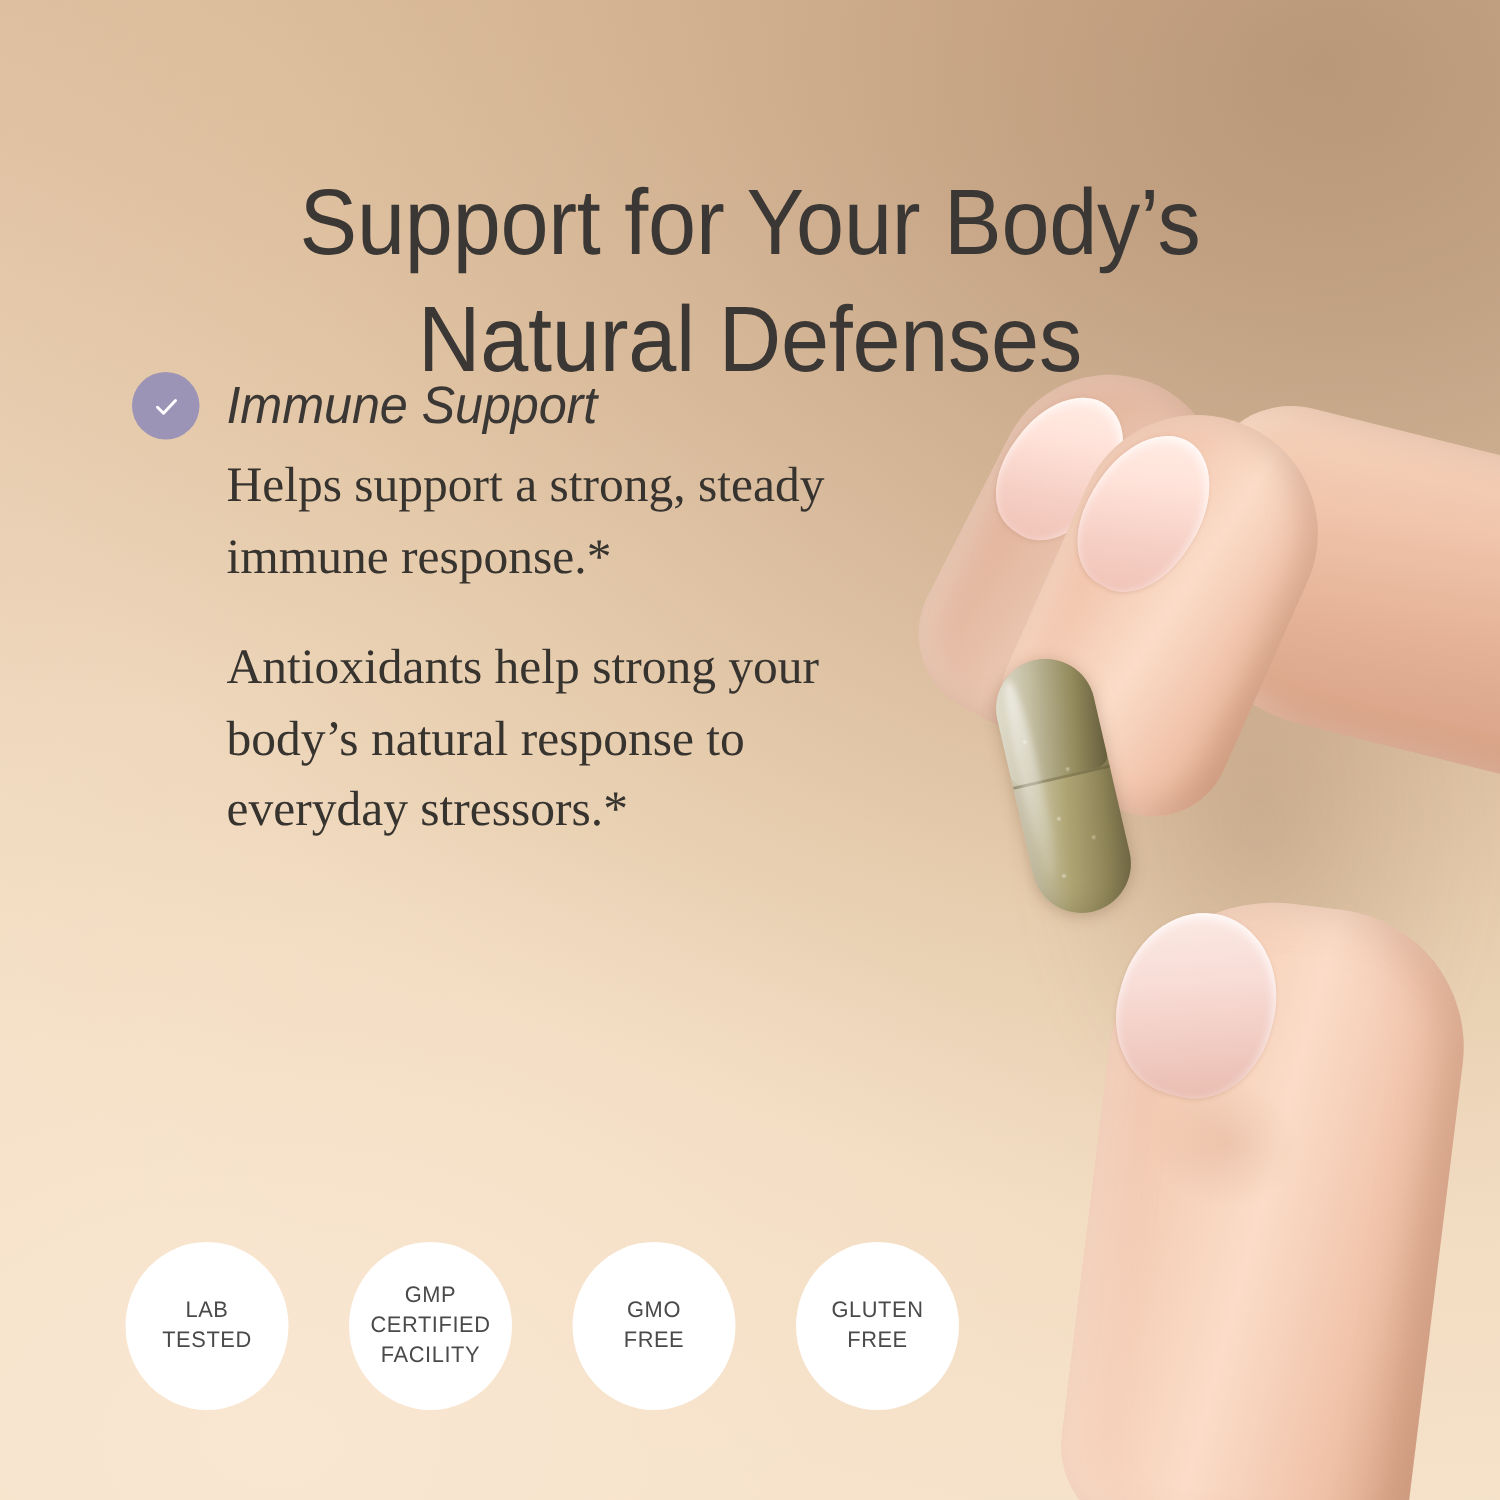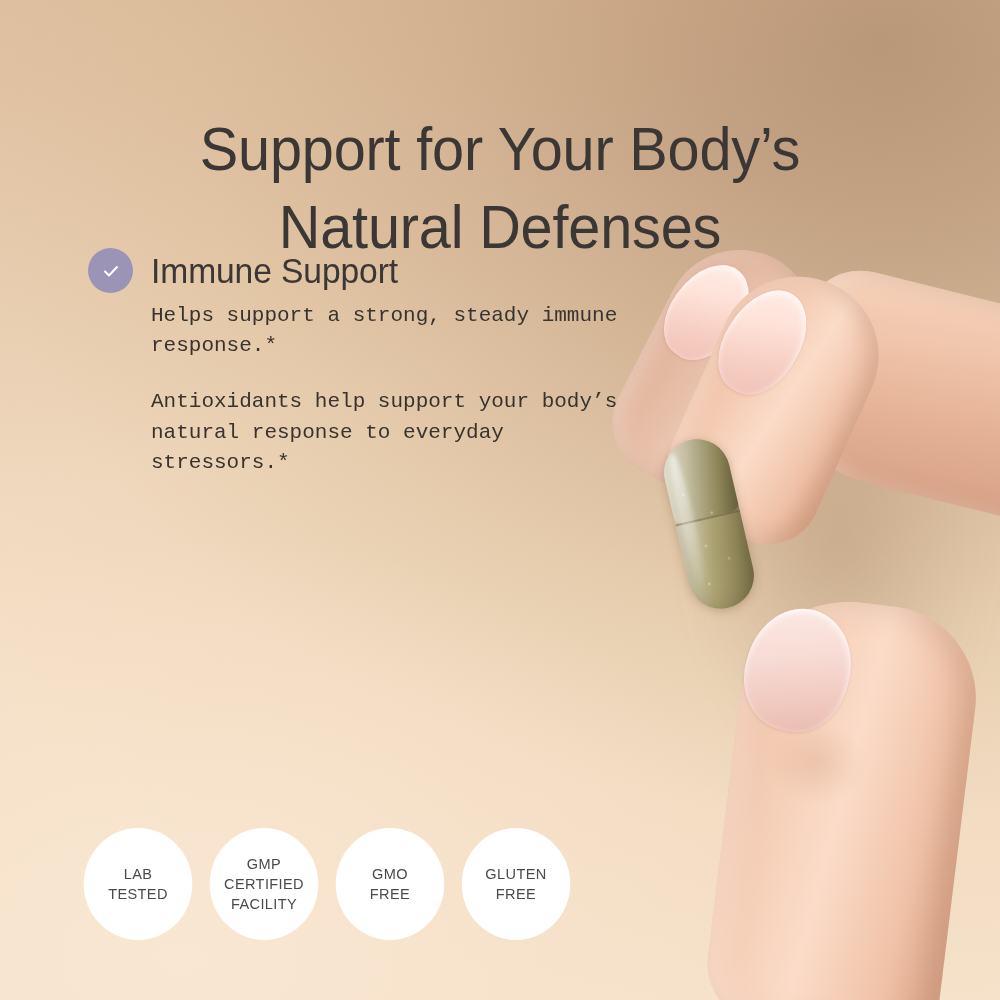--- a/index.html
+++ b/index.html
@@ -215,20 +215,21 @@
     left: 88px;
     top: 248px;
     width: 560px;
   }
   .benefit { position: relative; margin-bottom: 26px; }
   .benefit-head {
     display: flex;
     align-items: center;
     gap: 18px;
     margin-bottom: 8px;
+    font-style: italic;
   }
   .check-circle {
     flex: 0 0 auto;
     width: 45px;
     height: 45px;
     border-radius: 50%;
     background: #9c94b7;
     display: flex;
     align-items: center;
     justify-content: center;
@@ -239,33 +240,33 @@
     font-size: 35px;
     font-weight: 400;
     letter-spacing: -0.1px;
     transform: scaleX(0.96);
     transform-origin: left center;
     white-space: nowrap;
   }
   .benefit-desc {
     margin-left: 63px;
     color: #37332f;
-    font-family: Liberation Mono, monospace;
-    font-size: 21px;
+    font-family: Liberation Serif, serif;
+    font-size: 33px;
     line-height: 1.44;
     max-width: 470px;
   }
 
   
   .badges {
     position: absolute;
     left: 82px;
     top: 828px;
     display: flex;
-    gap: 14px;
+    gap: 37px;
   }
   .badge {
     width: 112px;
     height: 112px;
     border-radius: 50%;
     background: #ffffff;
     display: flex;
     flex-direction: column;
     align-items: center;
     justify-content: center;
@@ -325,21 +326,21 @@
           <svg width="22" height="22" viewBox="0 0 22 22" aria-hidden="true">
             <polyline points="5,11.5 9,15.5 17,7" fill="none" stroke="#ffffff" stroke-width="2" stroke-linecap="round" stroke-linejoin="round"></polyline>
           </svg>
         </div>
         <div class="benefit-title">Immune Support</div>
       </div>
       <div class="benefit-desc">Helps support a strong, steady immune response.*</div>
     </div>
 
     <div class="benefit">
-      <div class="benefit-desc">Antioxidants help support your body’s natural response to everyday stressors.*</div>
+      <div class="benefit-desc">Antioxidants help strong your body’s natural response to everyday stressors.*</div>
     </div>
 
 
   </div>
 
   <div class="badges">
 
     <div class="badge">
       <span>LAB</span>
       <span>TESTED</span>

